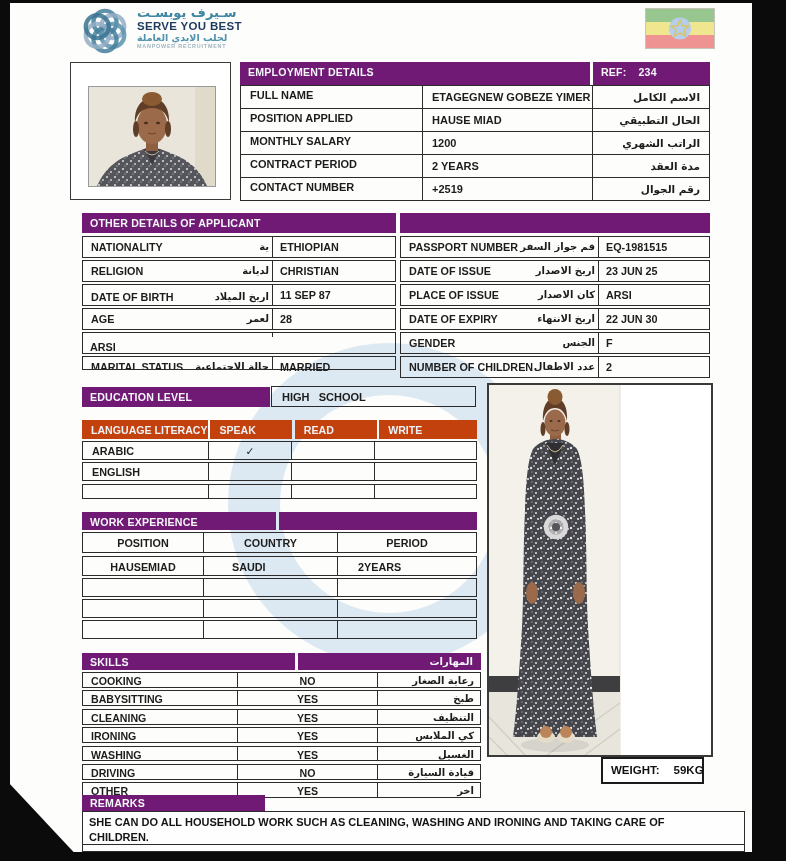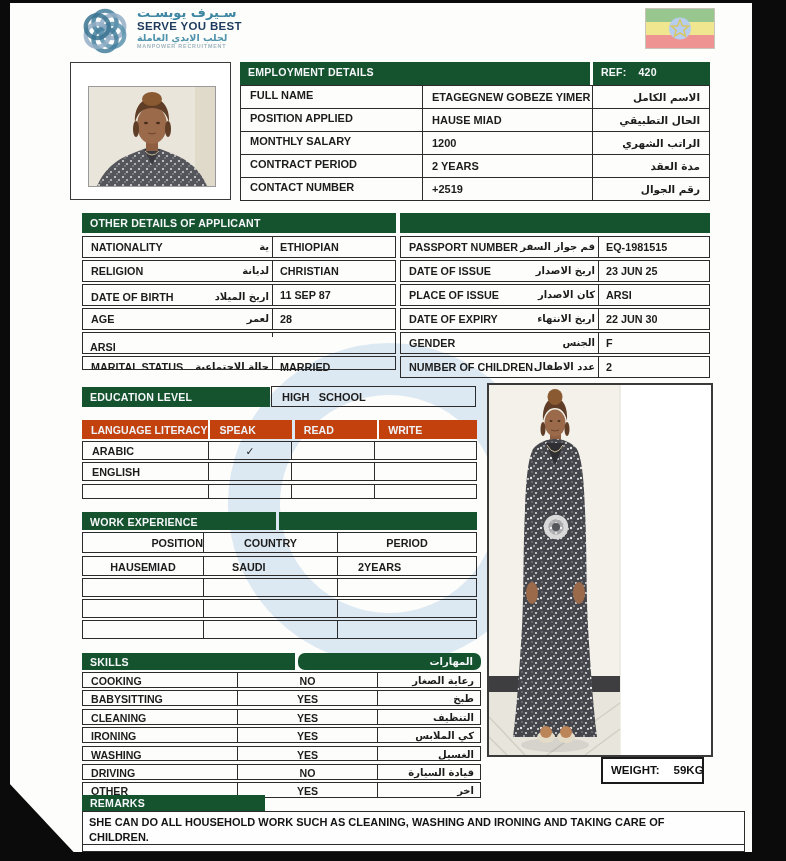--- a/index.html
+++ b/index.html
@@ -25,23 +25,23 @@
 
   
   .brand-ar  { font-family:"DejaVu Sans", sans-serif; color:#3f87a2; font-size:13px; font-weight:bold; }
   .brand-en  { color:#1e3a5c; font-size:11.5px; font-weight:bold; letter-spacing:.3px; }
   .brand-ar2 { font-family:"DejaVu Sans", sans-serif; color:#4f93ac; font-size:9.5px; font-weight:bold; }
   .brand-en2 { color:#9fb4bd; font-size:5.4px; font-weight:bold; letter-spacing:.8px; }
 
   .flagbox { border:1px solid #c9c4ba; }
 
   
-  .bar { background:#14532d; color:#f4f6f9; font-size:10.6px; font-weight:bold;
+  .bar { background:#701a75; color:#f4f6f9; font-size:10.6px; font-weight:bold;
          padding:3.5px 0 0 8px; letter-spacing:.2px; }
-  .bar.rtl { direction:rtl; padding:3.5px 8px 0 0; font-family:"DejaVu Sans", sans-serif;border-radius:7px; }
+  .bar.rtl { direction:rtl; padding:3.5px 8px 0 0; font-family:"DejaVu Sans", sans-serif; }
 
   
   .emp-body { border:1.6px solid #2b2b2b; }
   .emp-row  { display:flex; height:22.9px; border-bottom:1.4px solid #2b2b2b; }
   .emp-row:last-child { border-bottom:none; }
   .emp-c1 { width:182px; border-right:1.4px solid #2b2b2b; padding:3px 0 0 9px; font-size:11px; }
   .emp-c2 { width:170px; border-right:1.4px solid #2b2b2b; padding:5px 0 0 9px; font-size:11px; }
   .emp-c3 { flex:1; text-align:right; padding:5px 9px 0 0; font-size:10.5px;
             font-family:"DejaVu Sans", sans-serif; direction:rtl; }
 
@@ -149,21 +149,21 @@
       </svg>
     </div>
   </div>
 
   <div class="z" style="left:240px; top:62px; width:470px;">
     <div style="display:flex; height:23px;">
       <div class="bar" style="width:350px;">EMPLOYMENT DETAILS</div>
       <div style="width:3px;"></div>
       <div class="bar" style="flex:1; display:flex;">
         <span>REF:</span>
-        <span style="margin-left:12px;">420</span>
+        <span style="margin-left:12px;">234</span>
       </div>
     </div>
     <div class="emp-body">
       <div class="emp-row">
         <div class="emp-c1 txt">FULL NAME</div>
         <div class="emp-c2 txt">ETAGEGNEW GOBEZE YIMER</div>
         <div class="emp-c3 txt">الاسم الكامل</div>
       </div>
       <div class="emp-row">
         <div class="emp-c1 txt">POSITION APPLIED</div>
@@ -310,21 +310,21 @@
       <div class="lang-cell txt" style="width:83px;"></div>
       <div class="lang-cell txt" style="flex:1;"></div>
     </div>
   </div>
 
   <div class="z bar" style="left:82px; top:512px; width:194px; height:18px;">WORK EXPERIENCE</div>
   <div class="z bar" style="left:279px; top:512px; width:198px; height:18px;"></div>
 
   <div class="z" style="left:82px; top:532px; width:395px;">
     <div class="grow" style="height:21px;">
-      <div class="wx-cell wx-center txt" style="width:121px;text-align:right;">POSITION</div>
+      <div class="wx-cell wx-center txt" style="width:121px;">POSITION</div>
       <div class="wx-cell wx-center txt" style="width:134px;">COUNTRY</div>
       <div class="wx-cell wx-center txt" style="flex:1;">PERIOD</div>
     </div>
     <div class="grow" style="height:20px;">
       <div class="wx-cell wx-center txt" style="width:121px;">HAUSEMIAD</div>
       <div class="wx-cell wx-pad txt" style="width:134px;">SAUDI</div>
       <div class="wx-cell wx-pad txt" style="flex:1; padding-left:20px;">2YEARS</div>
     </div>
     <div class="grow" style="height:18.5px;">
       <div class="wx-cell" style="width:121px;"></div>

